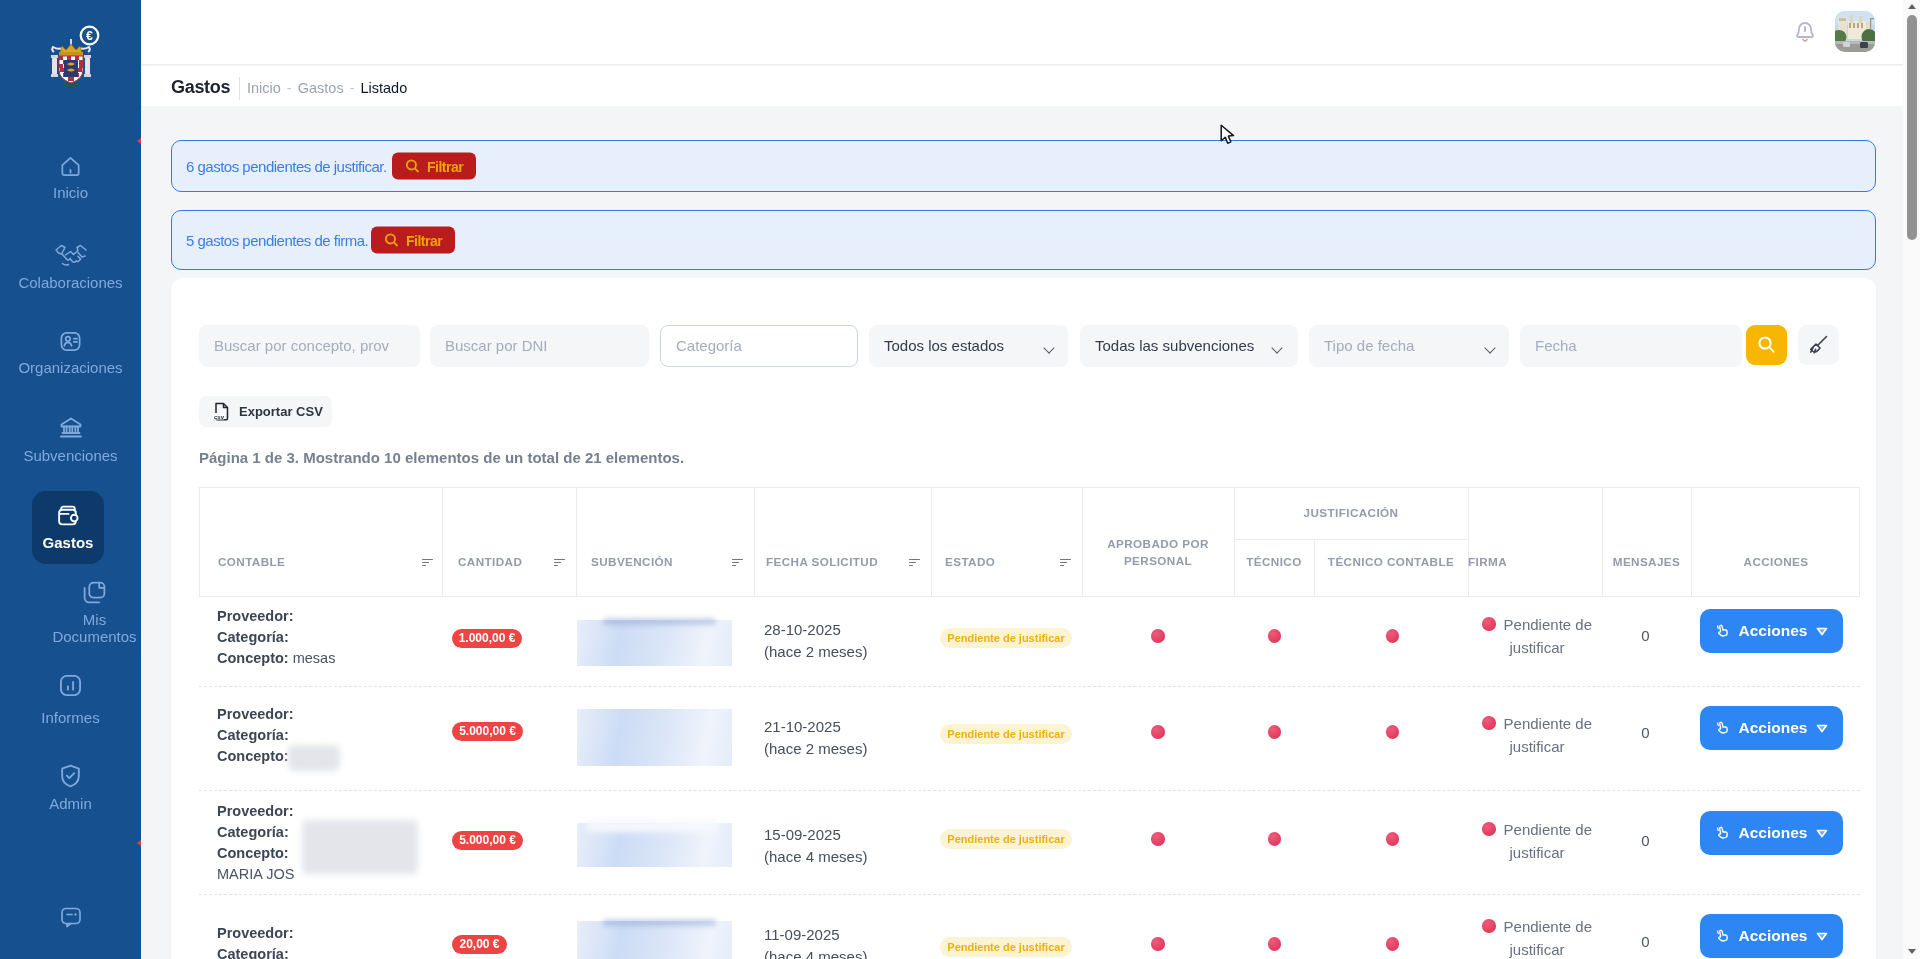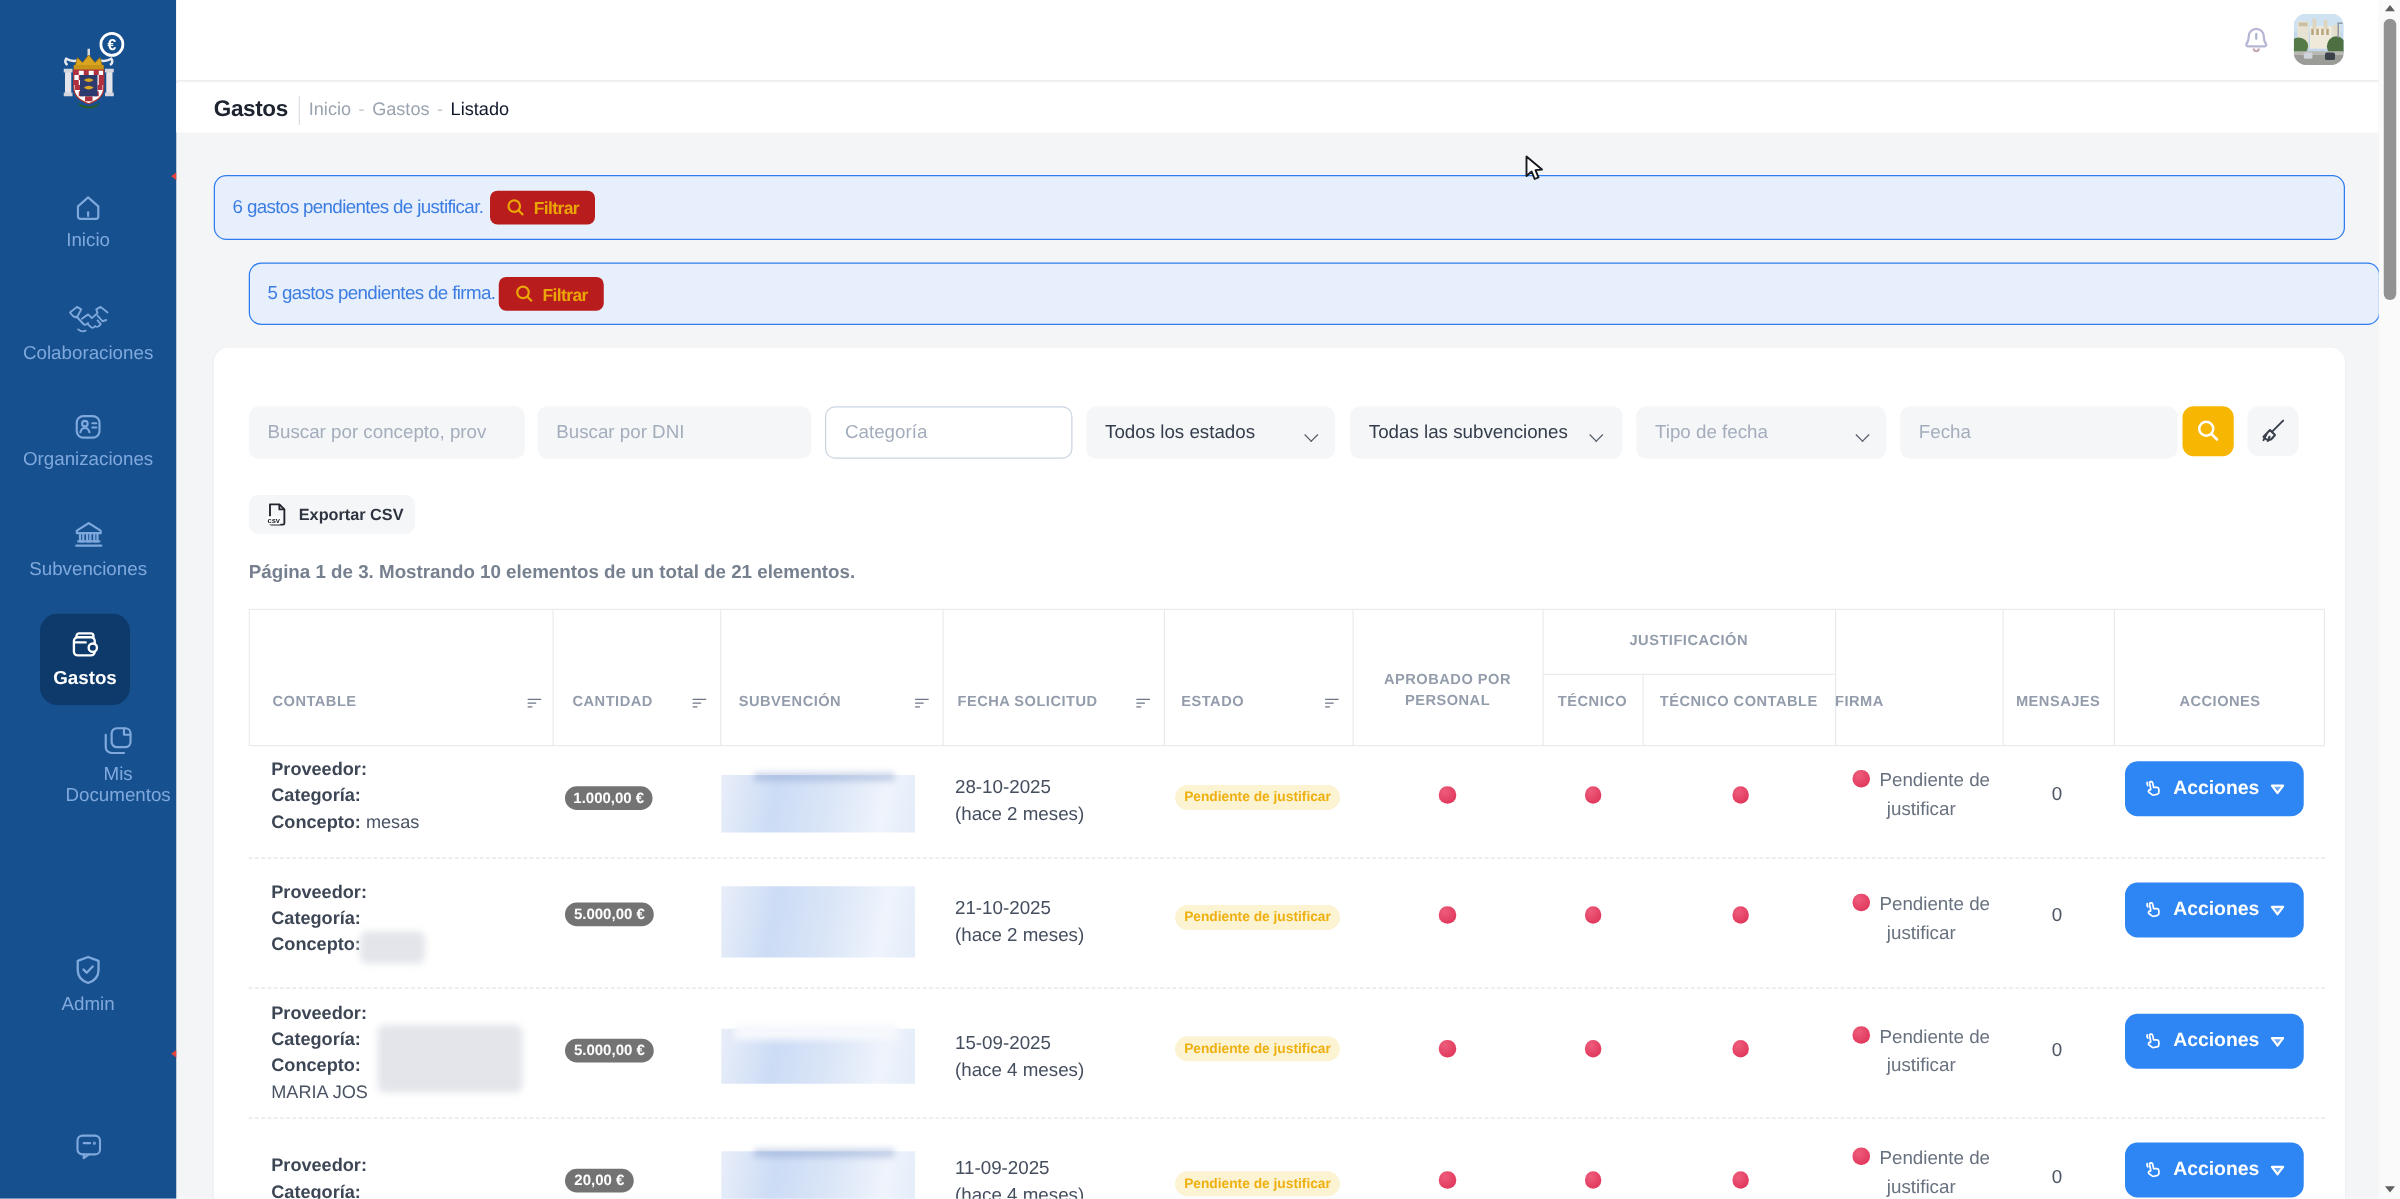--- a/index.html
+++ b/index.html
@@ -49,21 +49,21 @@
   .hb { position:absolute; top:0; bottom:0; width:1px; background:#e9ebee; }
   .hl { position:absolute; font-size:11.7px; font-weight:bold; color:#939cab; letter-spacing:.4px; }
   .sort { position:absolute; }
   .sort i { display:block; height:1.4px; background:#6d7686; margin-bottom:1.5px; border-radius:1px; }
 
   
   .row { position:absolute; left:199px; width:1661px; }
   .row .sep { position:absolute; left:0; right:0; bottom:0; border-bottom:1px dashed #dfe3e9; }
   .det { position:absolute; left:18px; font-size:14.5px; line-height:21px; color:#4a5363; }
   .det b { color:#3d4655; }
-  .pill { position:absolute; background:#737373; color:#fff; font-weight:bold; font-size:12px; border-radius:10px; height:19px; line-height:19px; text-align:center; }
+  .pill { position:absolute; background:#ef4444; color:#fff; font-weight:bold; font-size:12px; border-radius:10px; height:19px; line-height:19px; text-align:center; }
   .simg { position:absolute; left:378px; width:155px; background:linear-gradient(100deg,#e9eef9 0%,#ccdcf5 28%,#dae5f7 55%,#eff4fc 82%,#e3ecf9 100%); }
   .smudge { position:absolute; left:26px; right:16px; top:-2px; height:7px; background:#7e97c8; filter:blur(2.5px); opacity:.4; border-radius:3px; }
   .fecha { position:absolute; left:565px; font-size:15px; line-height:21.5px; color:#454e5e; }
   .ebadge { position:absolute; left:741px; width:132px; height:20px; background:#fcf3d3; border-radius:10px; color:#eeb00e; font-size:11px; font-weight:bold; text-align:center; line-height:20px; }
   .dot { position:absolute; width:13.6px; height:13.6px; border-radius:50%; background:radial-gradient(circle at 35% 30%,#ee5c7b,#dc2e54); }
   .firma { position:absolute; left:1271px; width:134px; text-align:center; font-size:15px; line-height:22.5px; color:#68717f; }
   .firma .dot { position:relative; display:inline-block; vertical-align:-1px; margin-right:8px; }
   .msg { position:absolute; left:1402px; width:89px; text-align:center; font-size:15px; color:#4d5664; }
   .abtn { position:absolute; left:1501px; width:143px; height:44px; background:#2e86f4; border-radius:10px; color:#fff; font-size:15.5px; font-weight:bold; display:flex; align-items:center; justify-content:center; gap:9px; }
   .caret { display:inline-block; }
@@ -165,20 +165,28 @@
     <span class="navlbl">Gastos</span>
   </div>
   <div class="nav" style="top:580px;margin-left:24px;" id="nav-doc">
     <svg width="25" height="25" viewBox="0 0 24 24" fill="none" stroke="#7fa9dd" stroke-width="1.7" stroke-linecap="round" stroke-linejoin="round">
         <rect x="7" y="2.5" width="14.5" height="14.5" rx="4"></rect>
         <path d="M2.5 7.5 v9.5 a4.5 4.5 0 0 0 4.5 4.5 h9.5"></path>
         <path d="M16.5 2.8 v4.7 h4.7"></path>
       </svg>
     <span class="navlbl">Mis<br>Documentos</span>
   </div>
+  <div class="nav" style="top:673px;" id="nav-inf">
+    <svg width="25" height="25" viewBox="0 0 24 24" fill="none" stroke="#7fa9dd" stroke-width="1.8" stroke-linecap="round" stroke-linejoin="round">
+        <rect x="2.8" y="2.8" width="18.4" height="18.4" rx="5.5"></rect>
+        <line x1="9.5" y1="13" x2="9.5" y2="16"></line>
+        <line x1="14.5" y1="8.5" x2="14.5" y2="16"></line>
+      </svg>
+    <span class="navlbl" style="margin-top:11px;">Informes</span>
+  </div>
   <div class="nav" style="top:763px;" id="nav-adm">
     <svg width="25" height="26" viewBox="0 0 24 25" fill="none" stroke="#7fa9dd" stroke-width="1.8" stroke-linecap="round" stroke-linejoin="round">
         <path d="M12 2.5 l8 3 v7 c0 5 -3.5 8.5 -8 10 c-4.5 -1.5 -8 -5 -8 -10 v-7 Z"></path>
         <path d="M8.5 12.2 l2.4 2.4 4.6 -4.8"></path>
       </svg>
     <span class="navlbl">Admin</span>
   </div>
   <div class="nav" style="top:905px;" id="nav-chat">
     <svg width="24" height="24" viewBox="0 0 24 24" fill="none" stroke="#7fa9dd" stroke-width="1.7" stroke-linecap="round" stroke-linejoin="round">
         <rect x="3" y="3.5" width="18" height="15" rx="4"></rect>
@@ -231,21 +239,21 @@
   </svg>
 </div>
 
 <div class="alert" style="top:140px;height:52px;">
   <span class="txt">6 gastos pendientes de justificar.</span>
   <span class="filtrar" style="left:220px;"><svg width="15" height="15" viewBox="0 0 15 15" fill="none" stroke="#eaa507" stroke-width="1.8">
         <circle cx="6.4" cy="6.4" r="4.6"></circle>
         <line x1="9.9" y1="9.9" x2="13.5" y2="13.5"></line>
       </svg>Filtrar</span>
 </div>
-<div class="alert" style="top:210px;height:50px;margin-left:28px;">
+<div class="alert" style="top:210px;height:60px;">
   <span class="txt">5 gastos pendientes de firma.</span>
   <span class="filtrar" style="left:199px;"><svg width="15" height="15" viewBox="0 0 15 15" fill="none" stroke="#eaa507" stroke-width="1.8">
         <circle cx="6.4" cy="6.4" r="4.6"></circle>
         <line x1="9.9" y1="9.9" x2="13.5" y2="13.5"></line>
       </svg>Filtrar</span>
 </div>
 
 <div id="card"></div>
 
 <div class="inp" style="left:199px;width:221px;">Buscar por concepto, prov</div>

